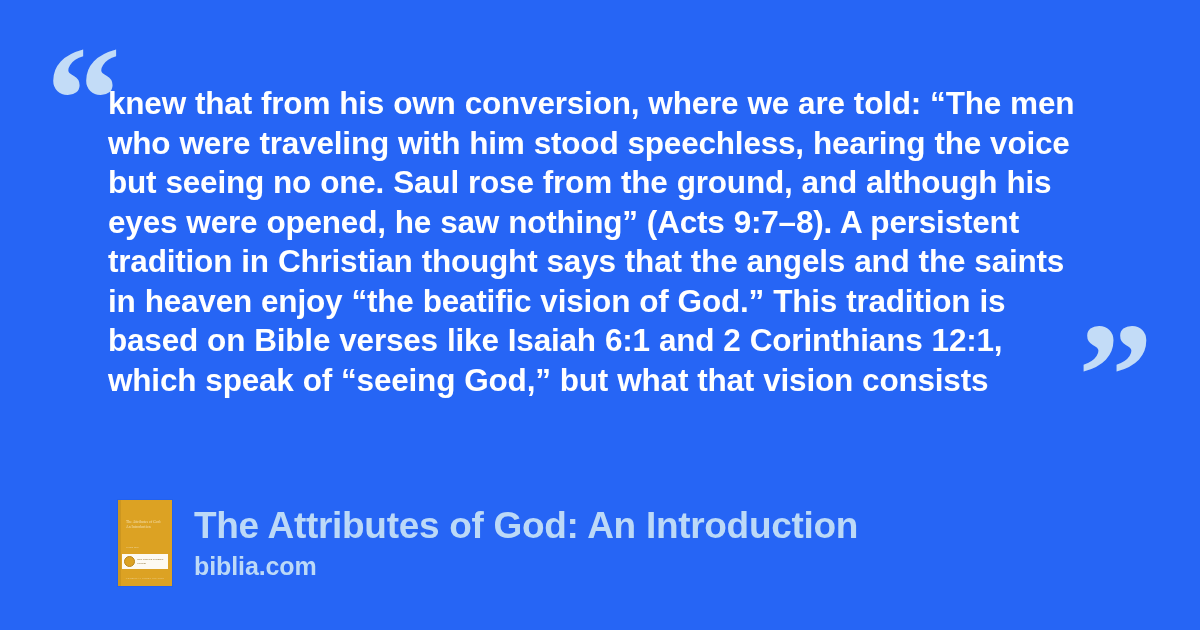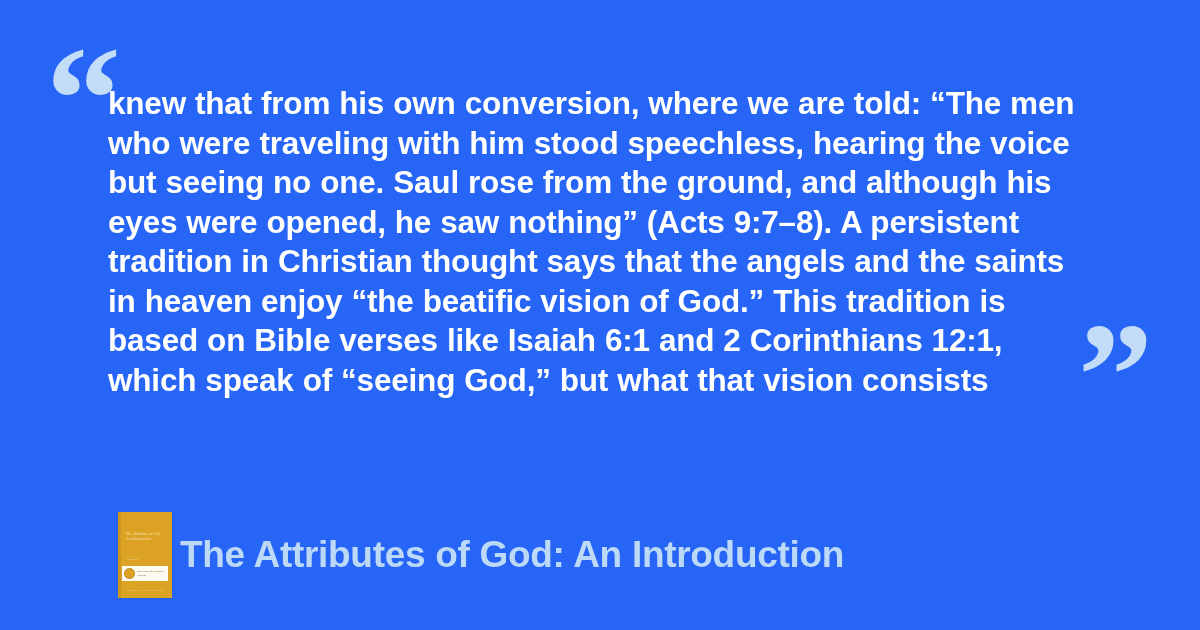--- a/index.html
+++ b/index.html
@@ -66,22 +66,21 @@
     word-spacing: 0.5px;
   }
 
   
   .footer {
     position: absolute;
     left: 118px;
     top: 500px;
     display: flex;
     align-items: center;
-    gap: 8px;
-    margin-top: 12px;
+    gap: 22px;
   }
 
   .book-thumb {
     position: relative;
     width: 54px;
     height: 86px;
     background: #dca223;
     flex: 0 0 auto;
     overflow: hidden;
     box-shadow: 0 0 0 1px rgba(0,0,0,0.04);
@@ -196,17 +195,18 @@
       <div class="cover-author">Gerald Bray</div>
       <div class="cover-band">
         <div class="cover-seal"></div>
         <div class="cover-band-text">Short Studies in Systematic Theology</div>
       </div>
       <div class="cover-footer">CROSSWAY SHORT STUDIES</div>
     </div>
 
     <div class="footer-text">
       <div class="source-title">The Attributes of God: An Introduction</div>
+      <div class="source-site">biblia.com</div>
     </div>
 
   </div>
 
 </div>
 
 </body></html>

